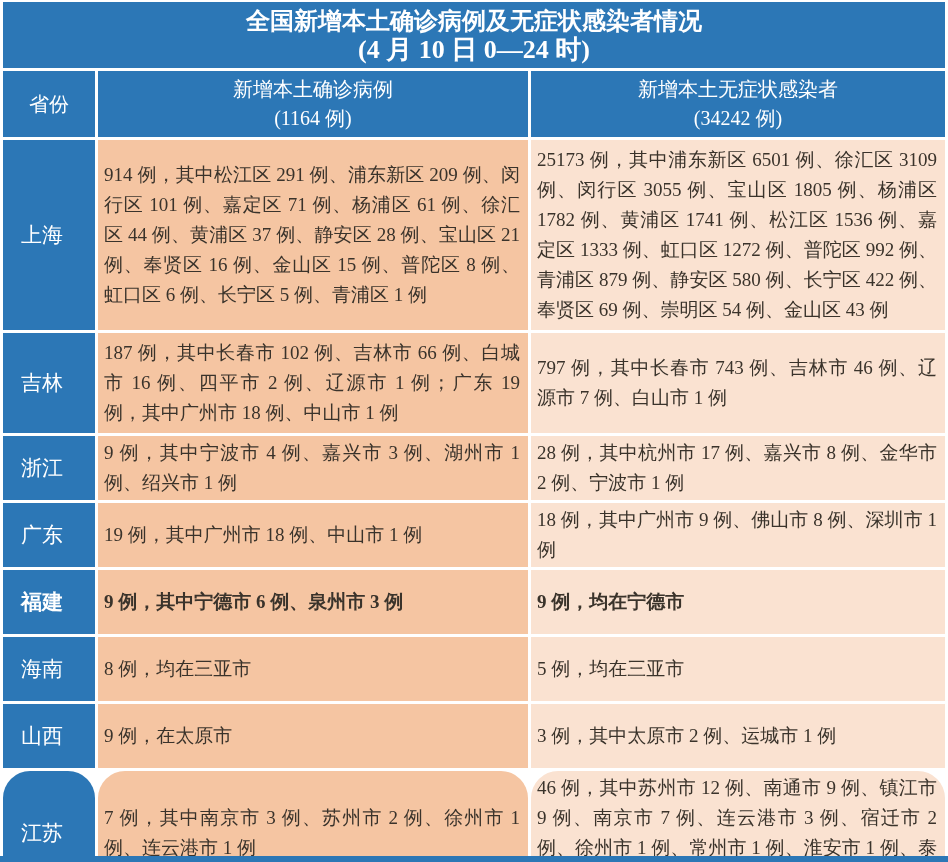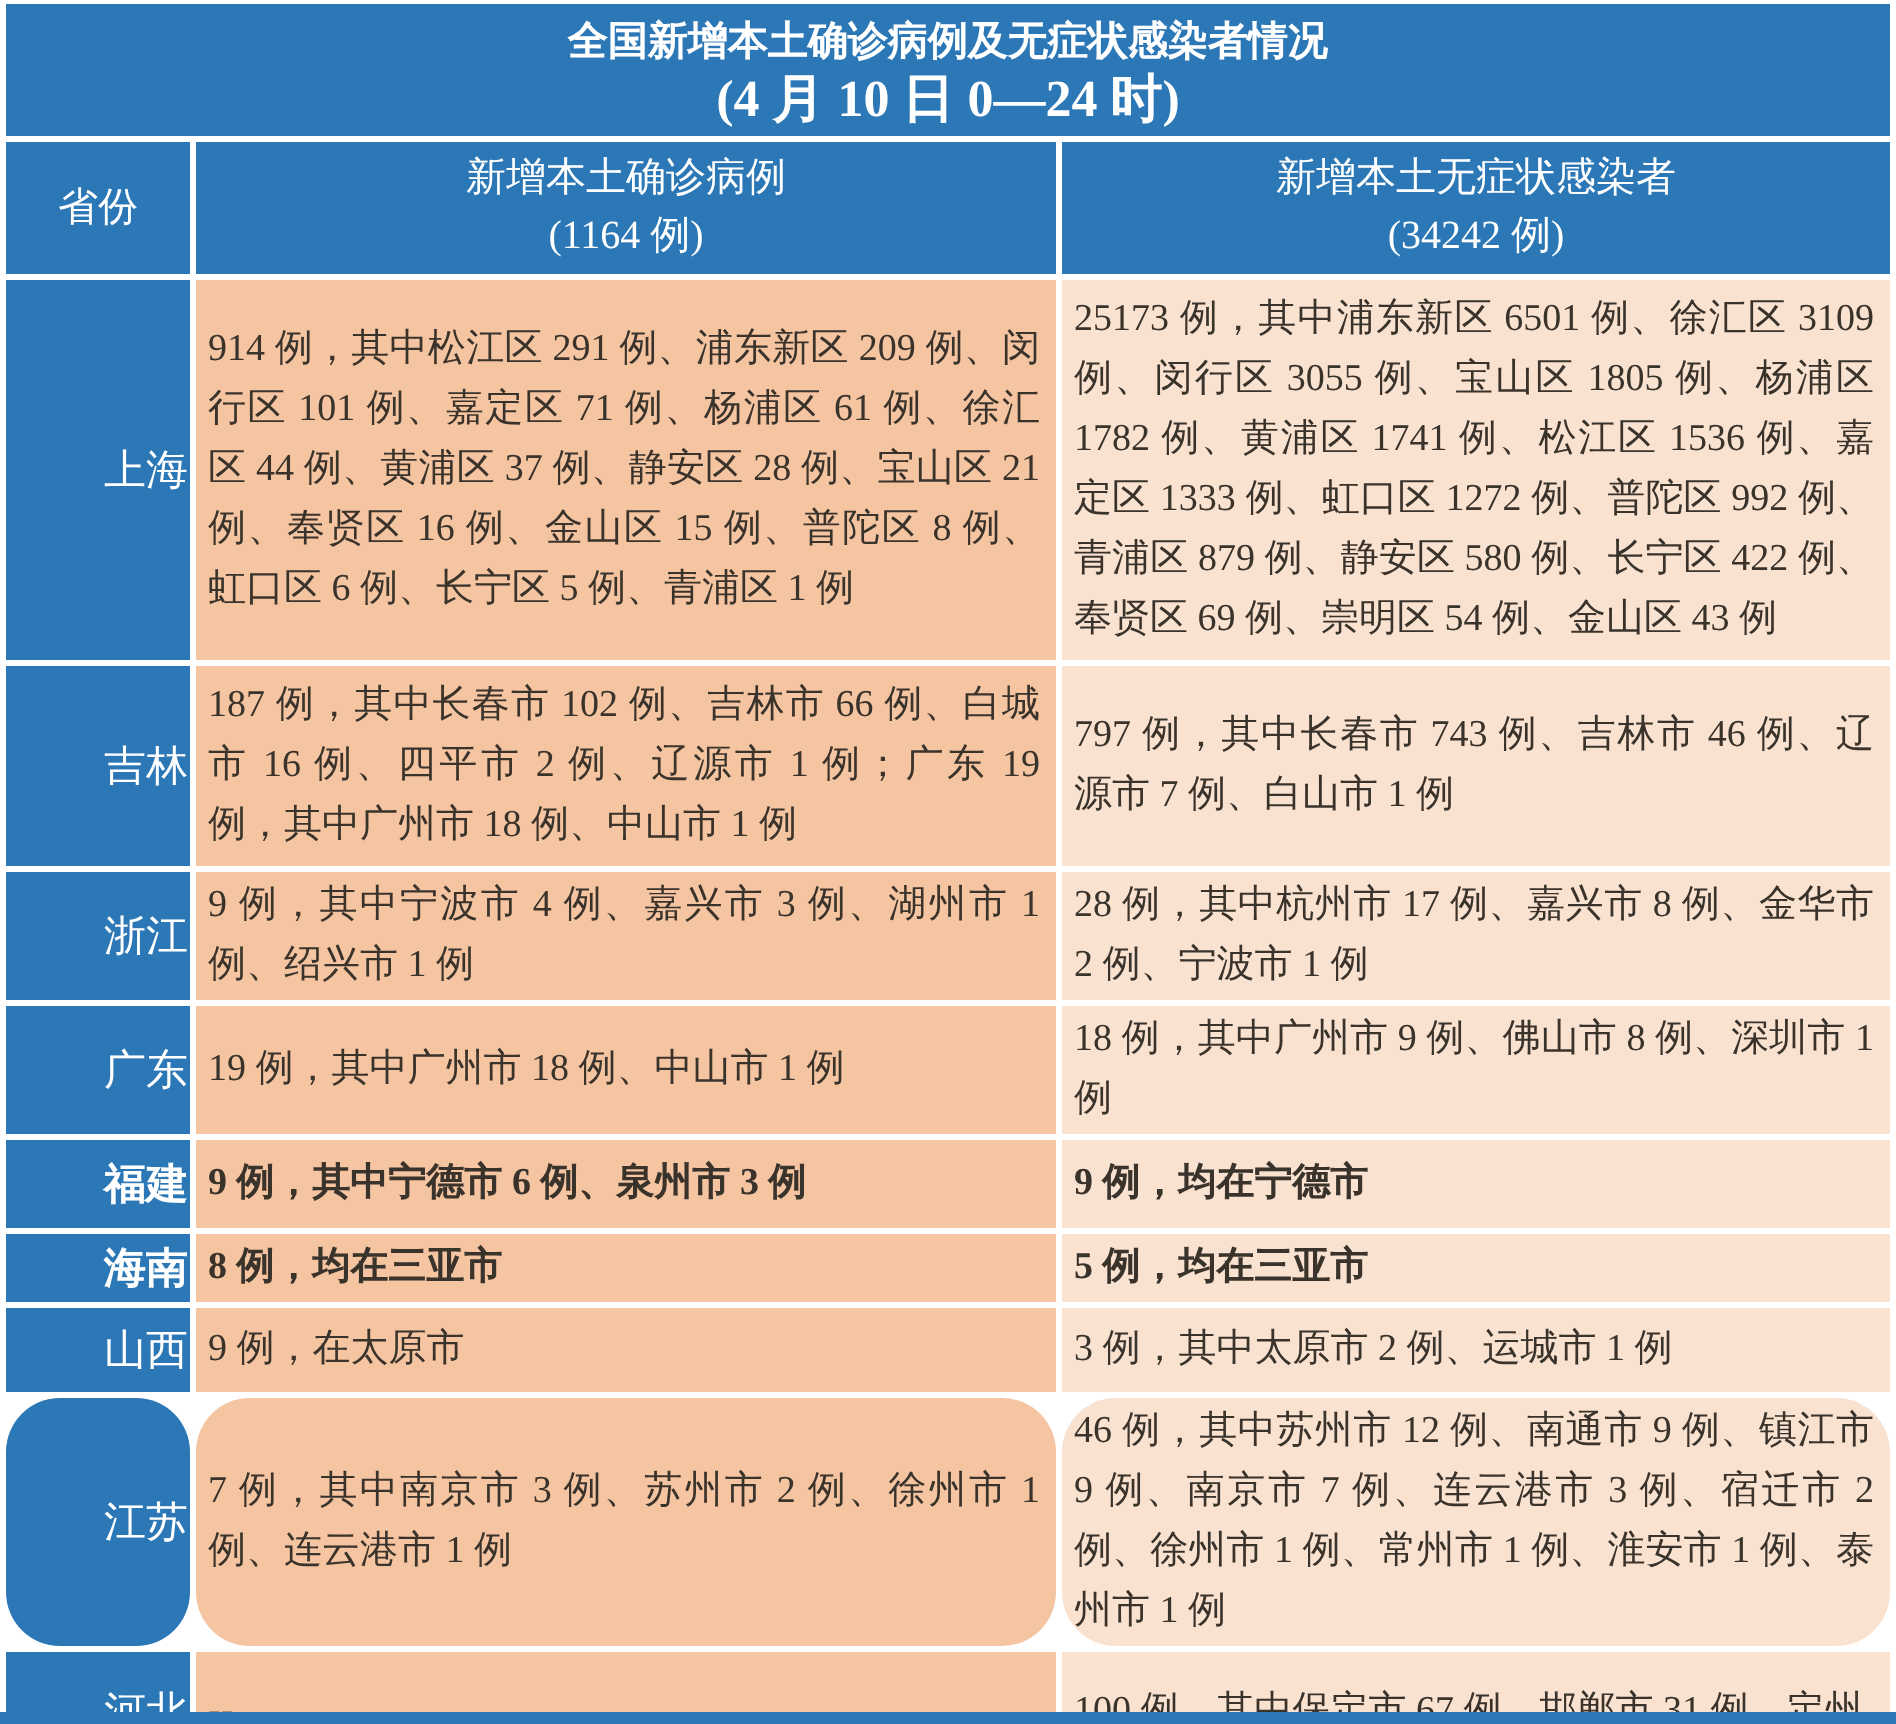--- a/index.html
+++ b/index.html
@@ -25,21 +25,21 @@
   
   .title-bar{
     margin:0 3px;
     background:var(--blue);
     color:#ffffff;
     text-align:center;
     font-weight:bold;
     padding:4px 0 5px 0;
     height:66px;
   }
-  .title-line1{font-size:20px;line-height:30px;}
+  .title-line1{font-size:24px;line-height:30px;}
   .title-line2{font-size:26px;line-height:27px;}
 
   
   table.report{
     width:948px;
     table-layout:fixed;
     border-collapse:separate;
     border-spacing:3px;
   }
   col.c-prov{width:92px;}
@@ -53,41 +53,41 @@
     font-weight:normal;
     text-align:center;
     font-size:20px;
     line-height:29px;
     height:66px;
     padding:2px 4px;
   }
   td.prov{
     background:var(--blue);
     color:#ffffff;
-    text-align:right;
+    text-align:left;
     font-size:21px;
-    padding:1px;
+    padding:18px;
   }
   td.conf,td.asym{
     color:var(--ink);
     font-size:19px;
     line-height:30px;
     padding:2px 8px 2px 6px;
     text-align:justify;
   }
   td.conf{background:var(--cell-confirmed);}
   td.asym{background:var(--cell-asym);}
 
   
   tbody tr:nth-child(1) td{height:190px;}
   tbody tr:nth-child(2) td{height:100px;}
   tbody tr:nth-child(3) td{height:64px;}
   tbody tr:nth-child(4) td{height:64px;}
   tbody tr:nth-child(5) td{height:44px;font-weight:bold;}
-  tbody tr:nth-child(6) td{height:28px;font-weight:bold;}
+  tbody tr:nth-child(6) td{height:28px;}
   tbody tr:nth-child(7) td{height:42px;}
   tbody tr:nth-child(8) td{height:122px;border-radius:27px;}
   tbody tr:nth-child(9) td{height:60px;}
 
   .bottom-strip{
     position:absolute;
     left:0;right:0;bottom:0;
     height:6px;
     background:var(--blue);
   }

